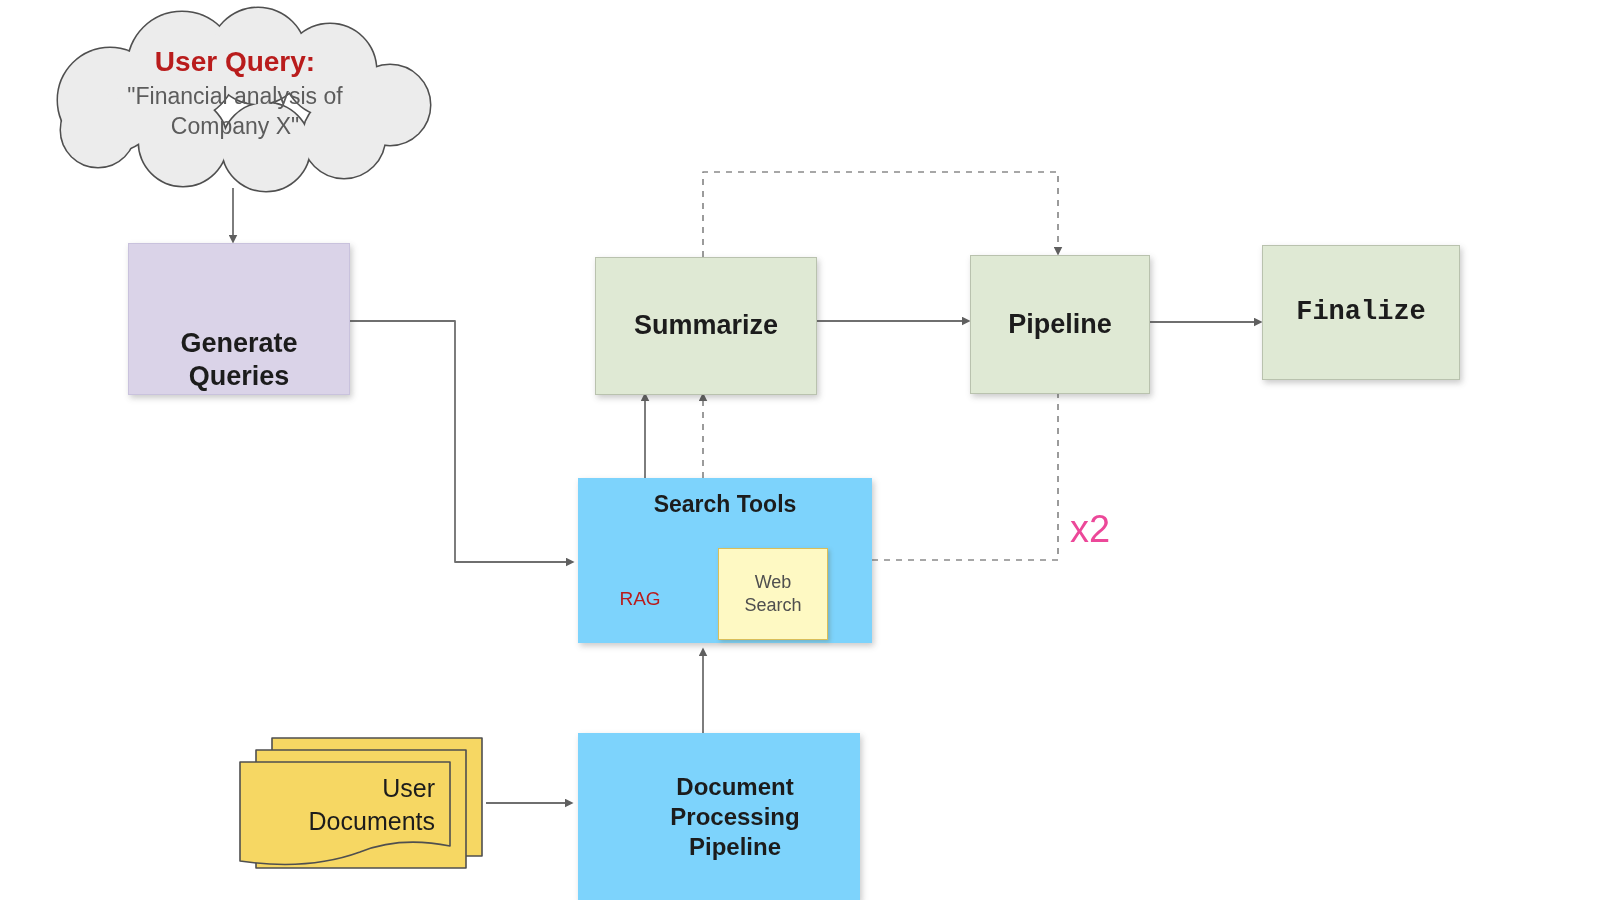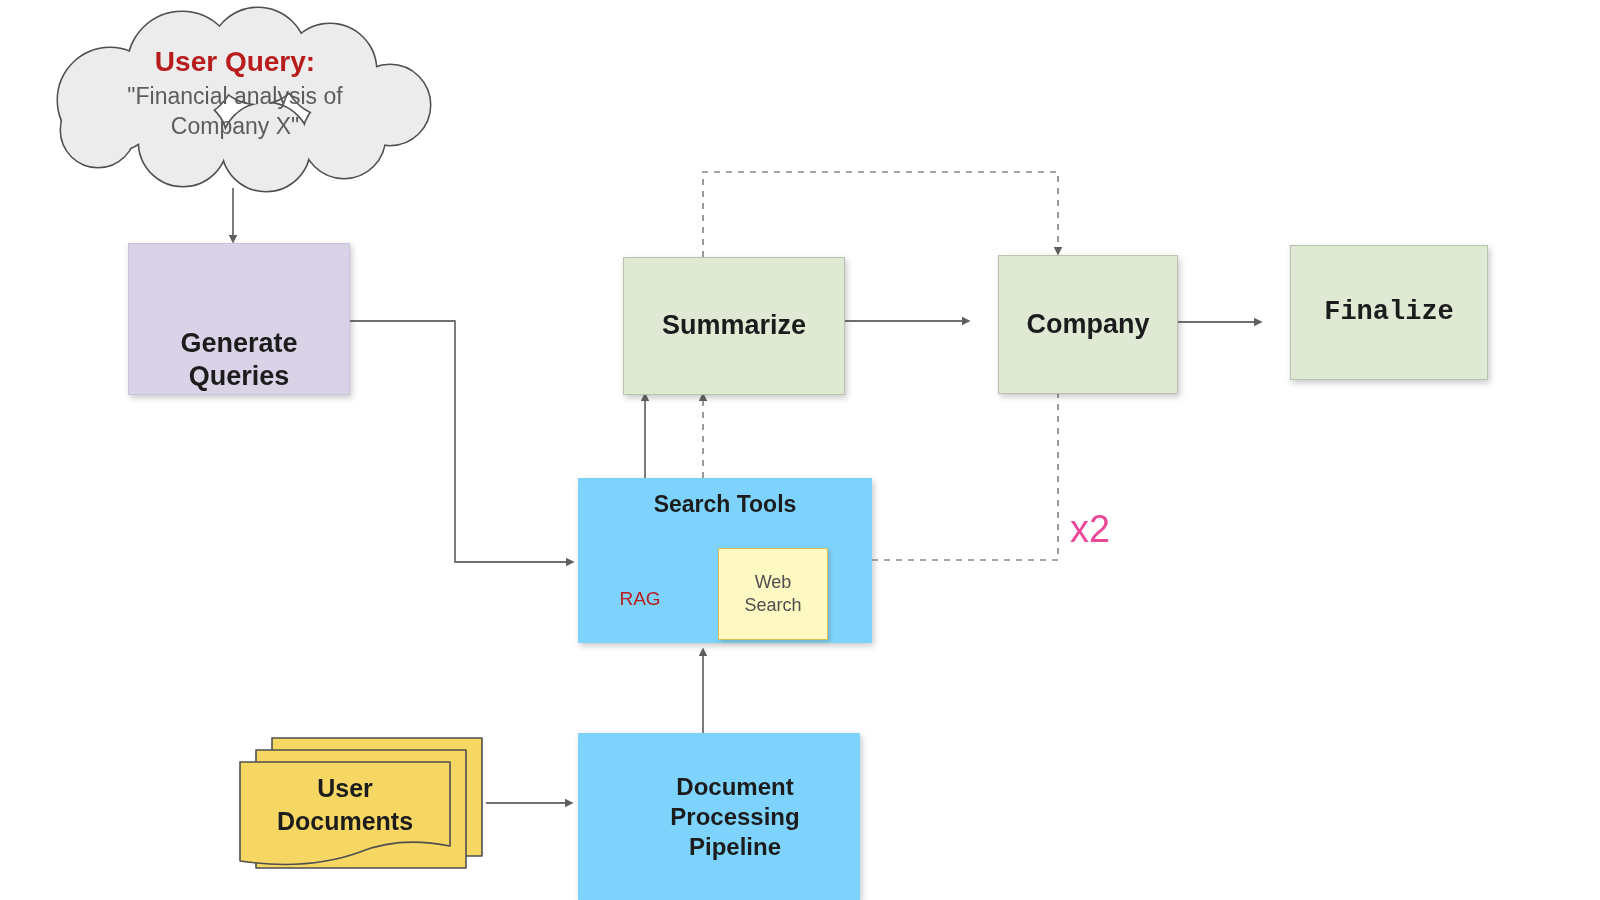--- a/index.html
+++ b/index.html
@@ -8,21 +8,21 @@
     font-family:"Liberation Sans",sans-serif;color:#1c1c1c;
   }
   .stage svg.wires{position:absolute;left:0;top:0;width:1600px;height:900px;}
   .node{
     position:absolute;display:flex;align-items:center;justify-content:center;
     text-align:center;font-weight:700;font-size:27px;line-height:1.25;
     box-shadow:2px 3px 6px rgba(70,70,70,.28);
   }
   .node .lbl{display:block;}
   .purple{background:#dad3e8;border:1px solid #c9c2dd;}
-  .green{background:#dfe9d4;border:1px solid #b9c2ae;margin-left:28px;}
+  .green{background:#dfe9d4;border:1px solid #b9c2ae;}
   .yellow{background:#7dd3fc;border:none;padding-left:32px;}
   #generate-queries{left:128px;top:243px;width:220px;height:150px;align-items:flex-end;}
   #generate-queries .lbl{max-width:150px;}
   #summarize{left:595px;top:257px;width:220px;height:136px;}
   #reflect{left:970px;top:255px;width:178px;height:137px;}
   #finalize{left:1262px;top:245px;width:196px;height:133px;font-family:Liberation Mono, monospace;}
   #search-tools{left:578px;top:478px;width:262px;height:165px;display:block;}
   #search-tools .st-title{
     position:absolute;left:0;top:12px;width:100%;text-align:center;
     font-weight:700;font-size:23px;
@@ -39,22 +39,22 @@
     display:flex;align-items:center;justify-content:center;text-align:center;
     font-size:18px;line-height:1.3;color:#4f4f4f;font-weight:400;
   }
   .web-search .lbl{max-width:70px;}
   .cloud-text{
     position:absolute;left:105px;top:46px;width:260px;text-align:center;
   }
   .cloud-text .ct-title{font-weight:700;font-size:28px;color:#b91c1c;}
   .cloud-text .ct-quote{font-size:23px;line-height:1.3;color:#5c5c5c;margin-top:4px;}
   .docs-label{
-    position:absolute;left:255px;top:772px;width:180px;text-align:center;
-    font-weight:700;font-size:25px;line-height:1.3;color:#1c1c1c;
+    position:absolute;left:255px;top:772px;width:180px;text-align:right;
+    font-weight:400;font-size:25px;line-height:1.3;color:#1c1c1c;
   }
   .docs-label .lbl{max-width:140px;margin:0 auto;}
   .loop-count{
     position:absolute;left:1070px;top:508px;font-size:38px;color:#ec4899;font-weight:400;
   }
 </style>
 </head>
 <body>
 
 <div class="stage">
@@ -125,21 +125,21 @@
 
   <div class="node purple" id="generate-queries">
     <span class="lbl">Generate Queries</span>
   </div>
 
   <div class="node green" id="summarize">
     <span class="lbl">Summarize</span>
   </div>
 
   <div class="node green" id="reflect">
-    <span class="lbl">Company</span>
+    <span class="lbl">Pipeline</span>
   </div>
 
   <div class="node green" id="finalize">
     <span class="lbl">Finalize</span>
   </div>
 
   <div class="node yellow" id="search-tools">
     <div class="st-title">Search Tools</div>
   </div>
   <div class="rag-label">RAG</div>

